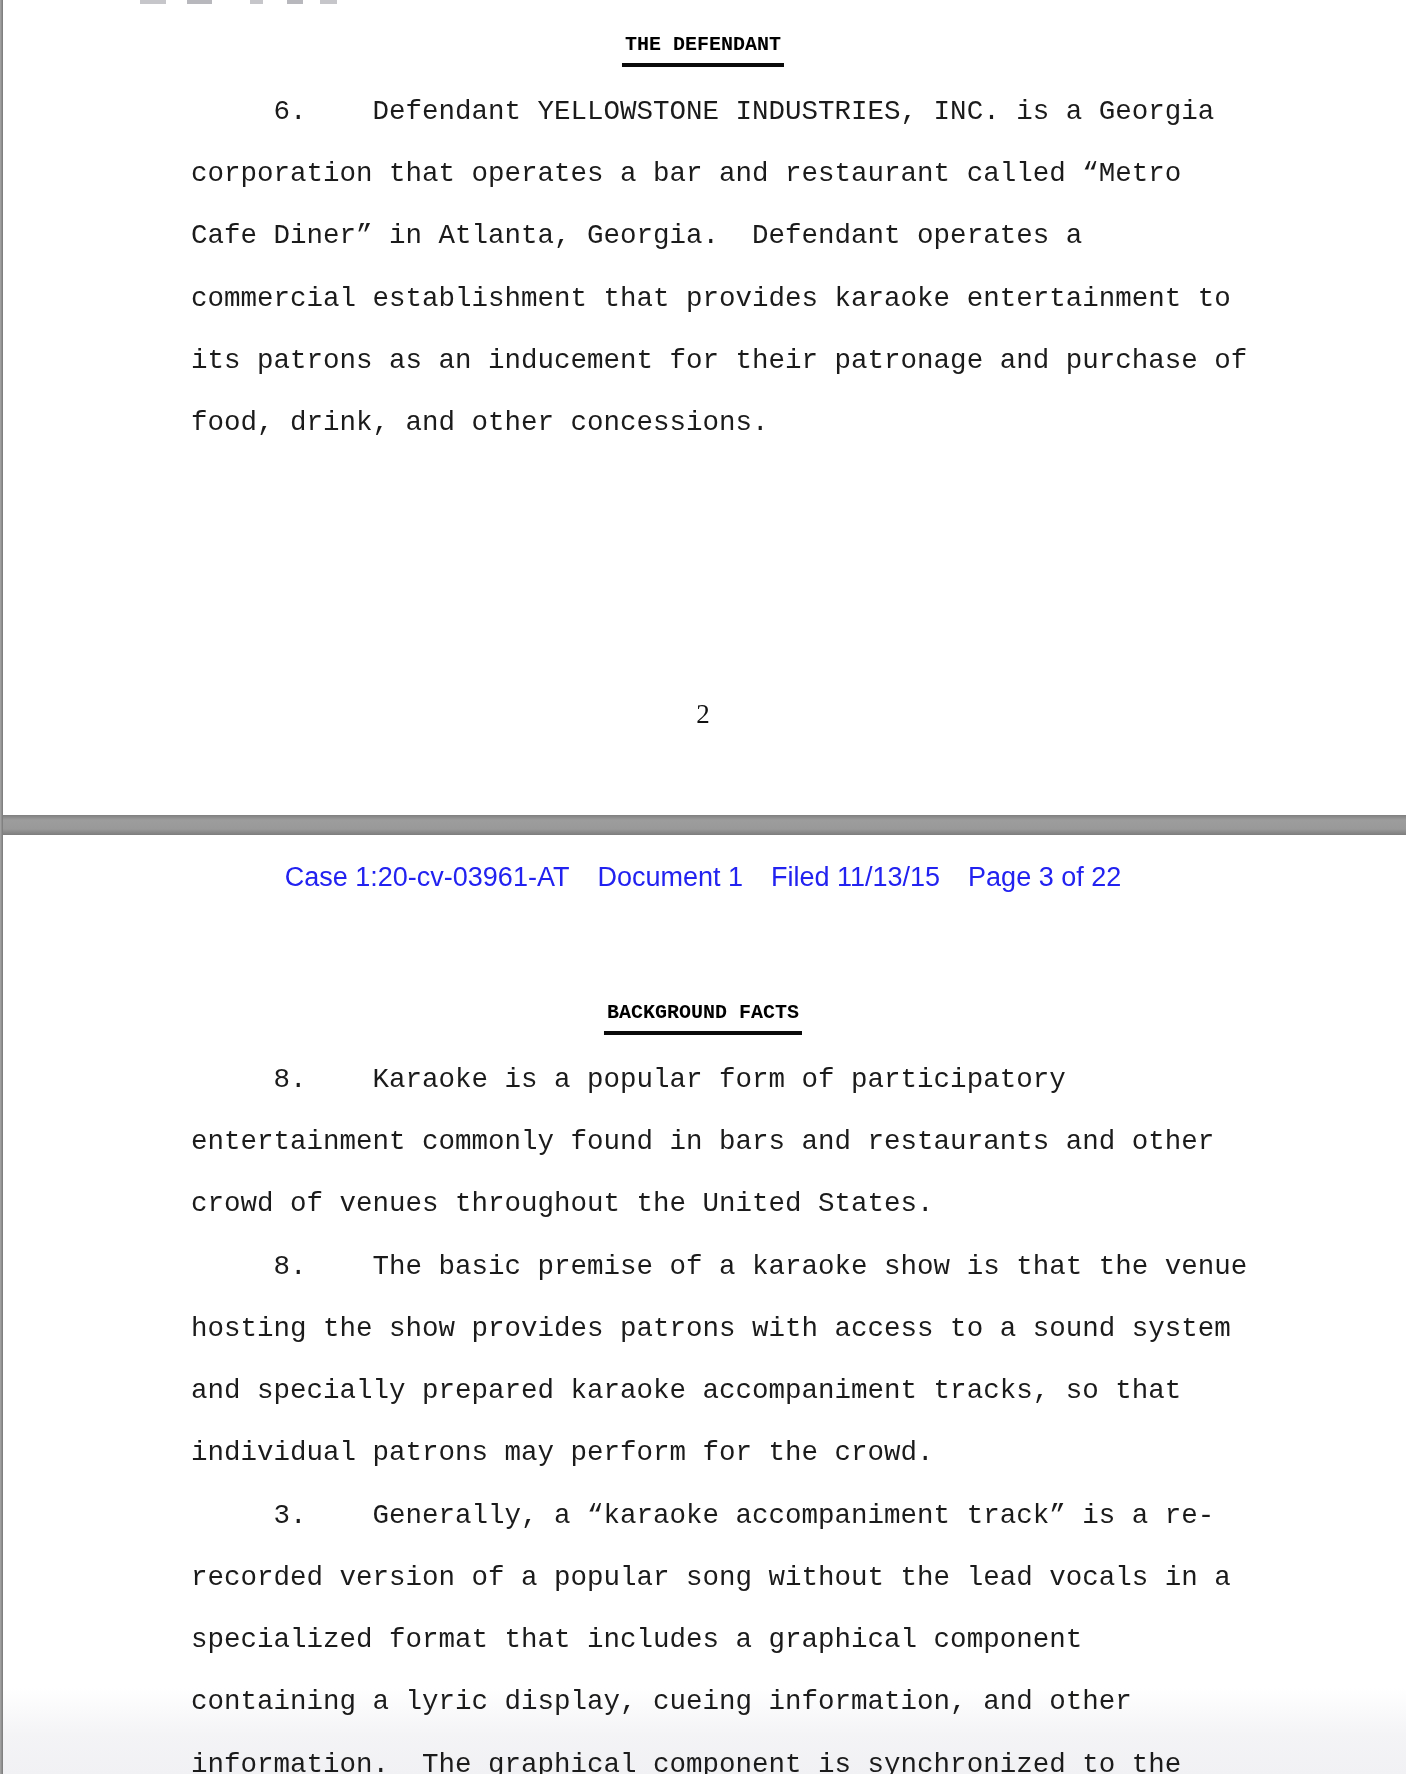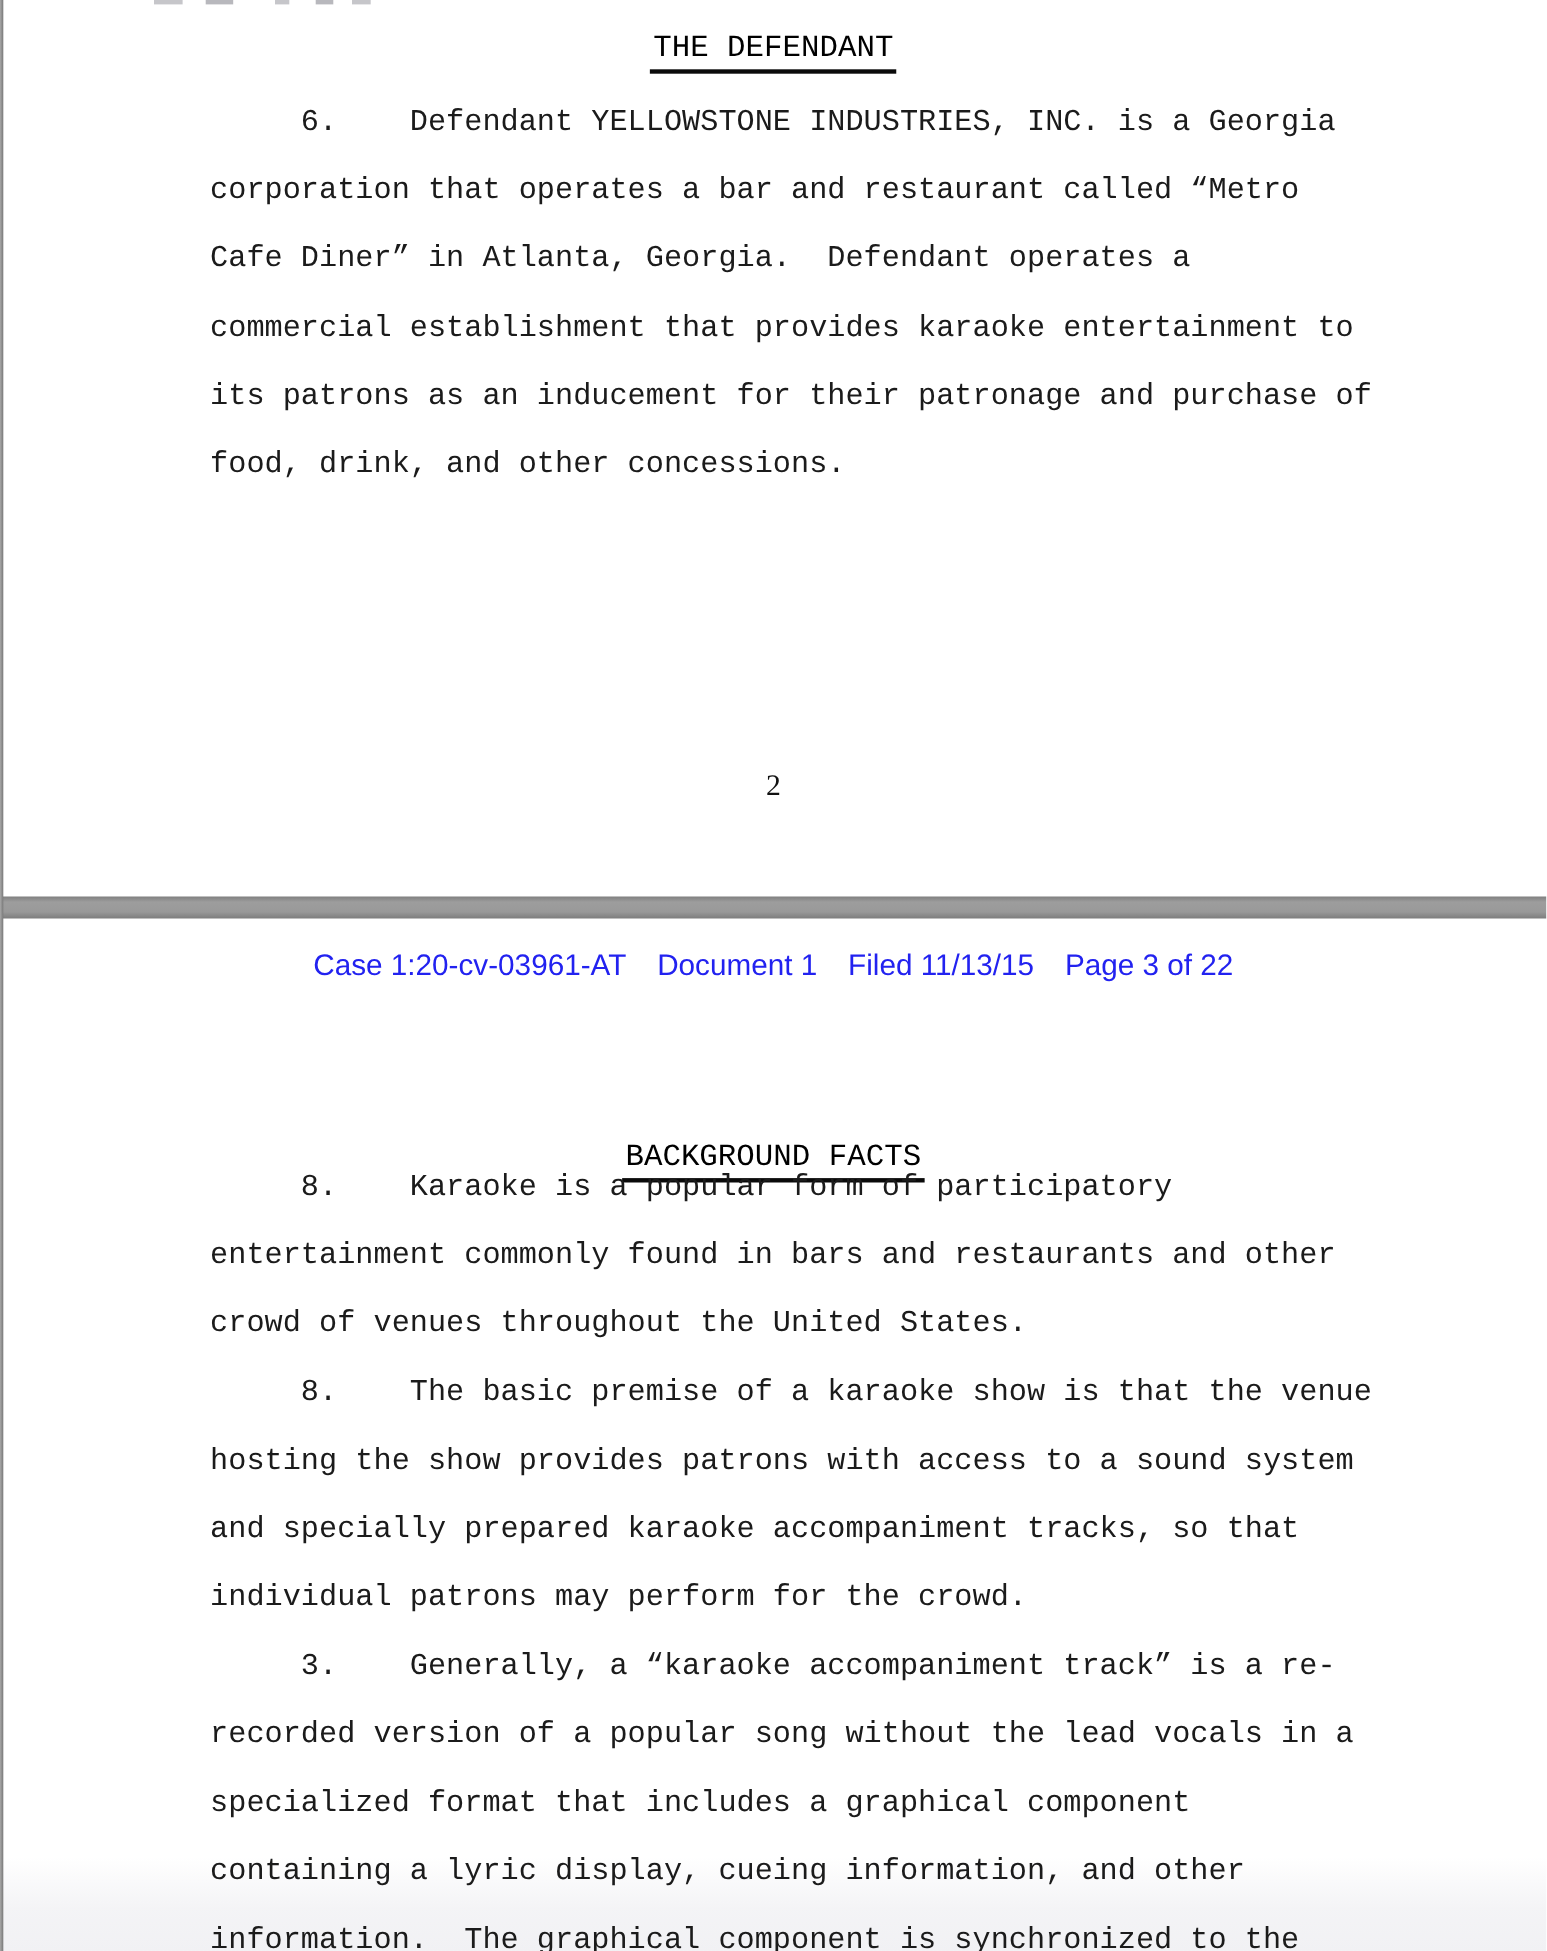--- a/index.html
+++ b/index.html
@@ -42,22 +42,22 @@
     z-index: 2;
     margin-left: 24px;
   }
 
   
   .section-heading {
     position: absolute;
     left: 50%;
     transform: translateX(-50%);
     white-space: pre;
-    font-weight: normal;
-    font-size: 28px;
+    font-weight: bold;
+    font-size: 20px;
     line-height: 30px;
     color: #000000;
     padding: 0 3px 3px 3px;
     border-bottom: 4px solid #0a0a0a;
     z-index: 2;
   }
 
   .page-number {
     position: absolute;
     top: 699px;
@@ -140,21 +140,21 @@
 
     <div class="bottom-fade"></div>
 
     <div class="case-stamp">
       <span>Case 1:20-cv-03961-AT</span>
       <span>Document 1</span>
       <span>Filed 11/13/15</span>
       <span>Page 3 of 22</span>
     </div>
 
-    <div class="section-heading" style="top:998px;margin-top:40px;">BACKGROUND FACTS</div>
+    <div class="section-heading" style="top:998px;">BACKGROUND FACTS</div>
 
     <div class="doc-line" style="top:1064px">     8.    Karaoke is a popular form of participatory</div>
     <div class="doc-line" style="top:1126px">entertainment commonly found in bars and restaurants and other</div>
     <div class="doc-line" style="top:1188px">crowd of venues throughout the United States.</div>
     <div class="doc-line" style="top:1251px">     8.    The basic premise of a karaoke show is that the venue</div>
     <div class="doc-line" style="top:1313px">hosting the show provides patrons with access to a sound system</div>
     <div class="doc-line" style="top:1375px">and specially prepared karaoke accompaniment tracks, so that</div>
     <div class="doc-line" style="top:1437px">individual patrons may perform for the crowd.</div>
     <div class="doc-line" style="top:1500px">     3.    Generally, a “karaoke accompaniment track” is a re-</div>
     <div class="doc-line" style="top:1562px">recorded version of a popular song without the lead vocals in a</div>

